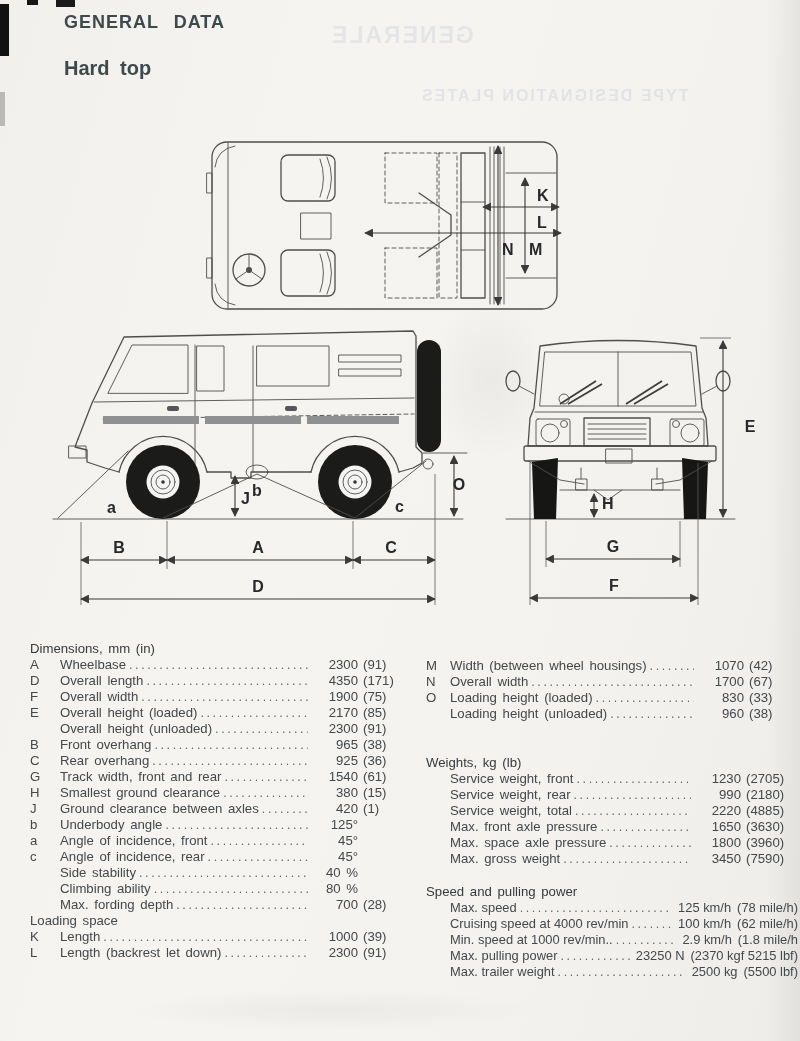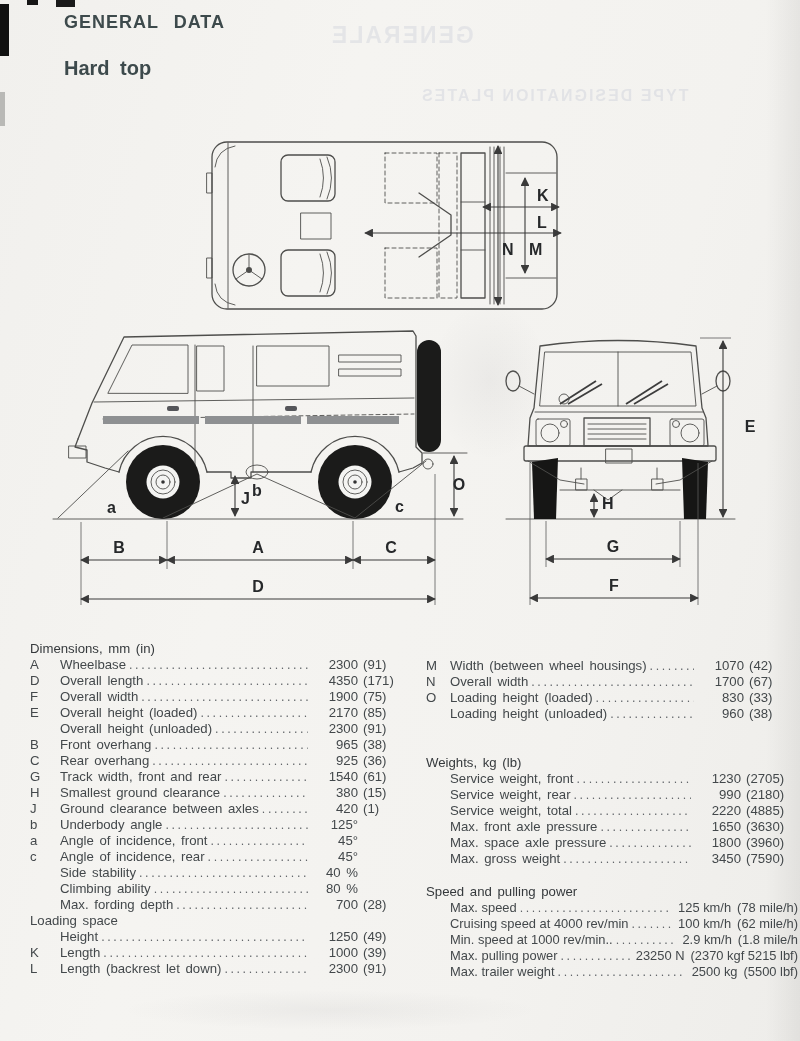--- a/index.html
+++ b/index.html
@@ -369,27 +369,20 @@
       <span class="dots"></span>
       <span class="v1">700</span>
       <span class="v2">(28)</span>
     </div>
         <div class="trow sec">
 
       <span class="lbl">Loading space</span>
 
     </div>
         <div class="trow">
-      <span class="key"></span>
-      <span class="lbl">Height</span>
-      <span class="dots"></span>
-      <span class="v1">1250</span>
-      <span class="v2">(49)</span>
-    </div>
-        <div class="trow">
       <span class="key">K</span>
       <span class="lbl">Length</span>
       <span class="dots"></span>
       <span class="v1">1000</span>
       <span class="v2">(39)</span>
     </div>
         <div class="trow">
       <span class="key">L</span>
       <span class="lbl">Length (backrest let down)</span>
       <span class="dots"></span>

